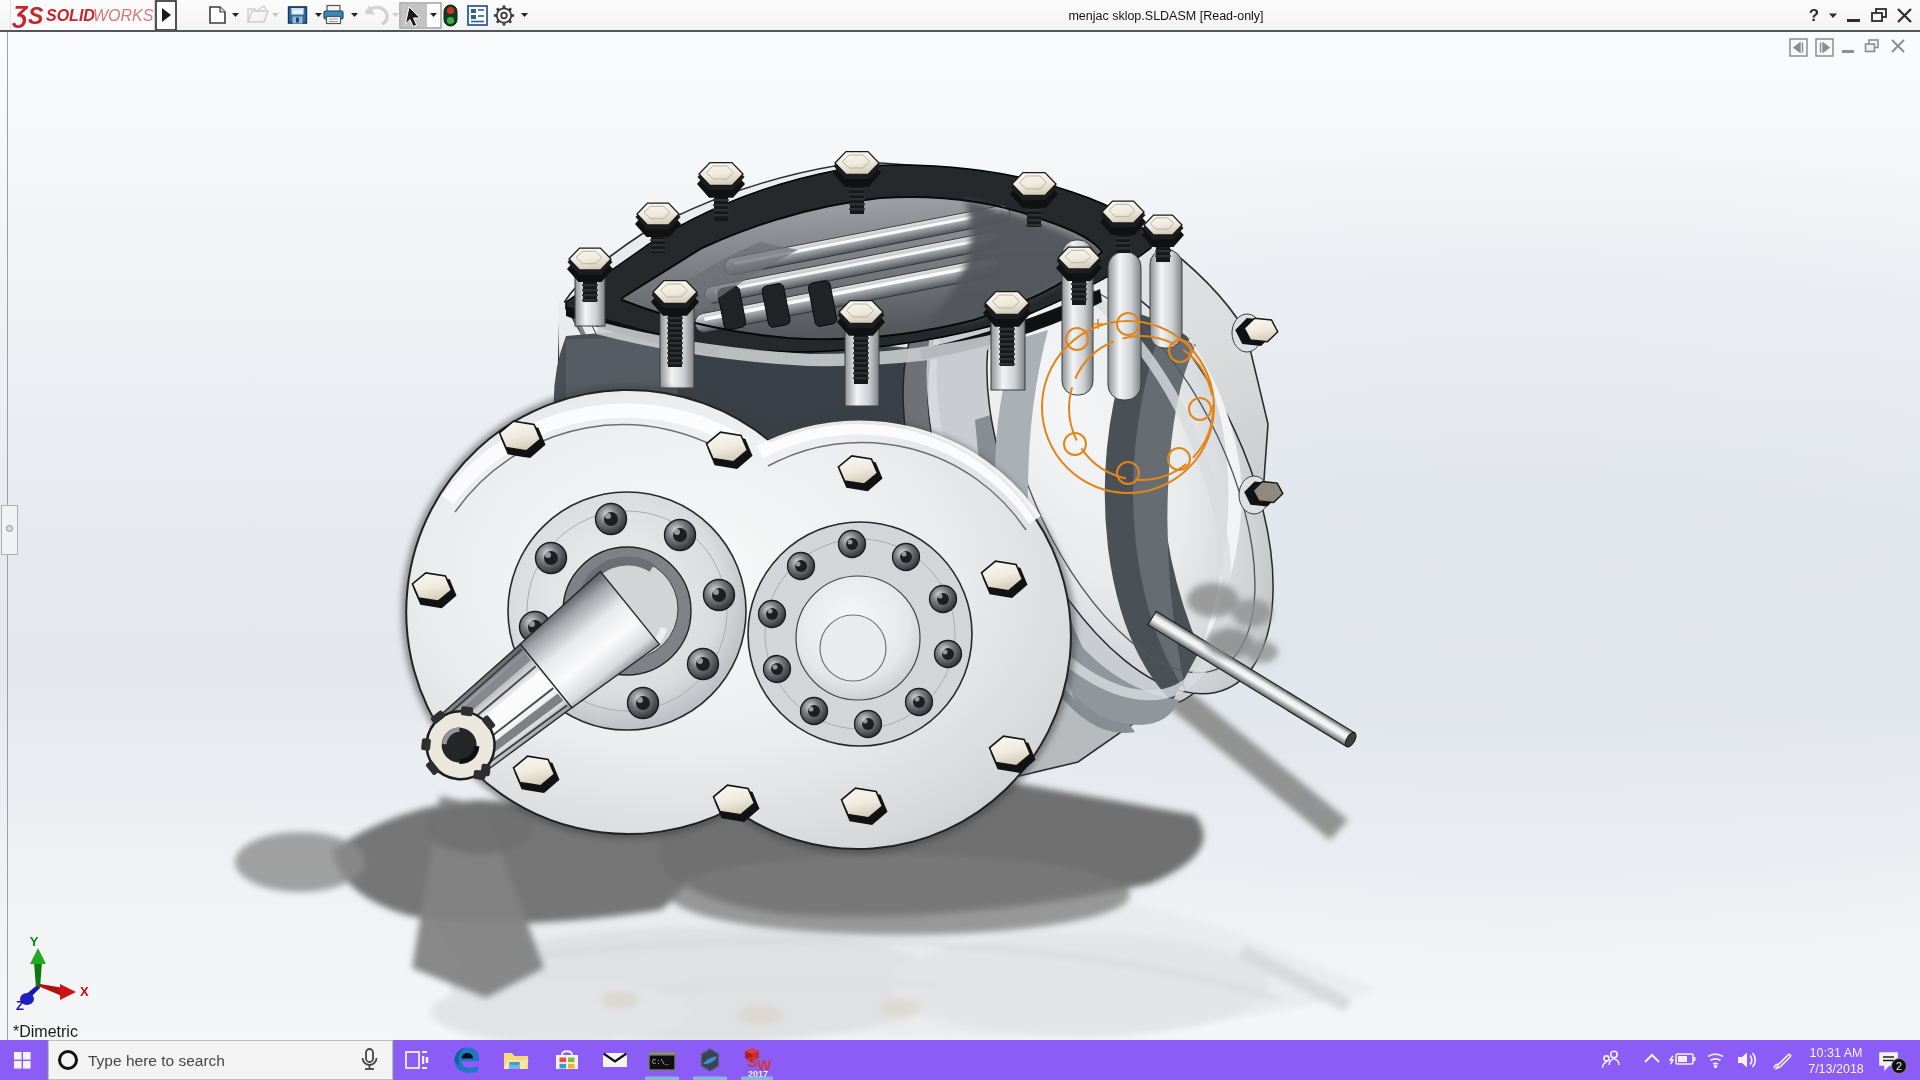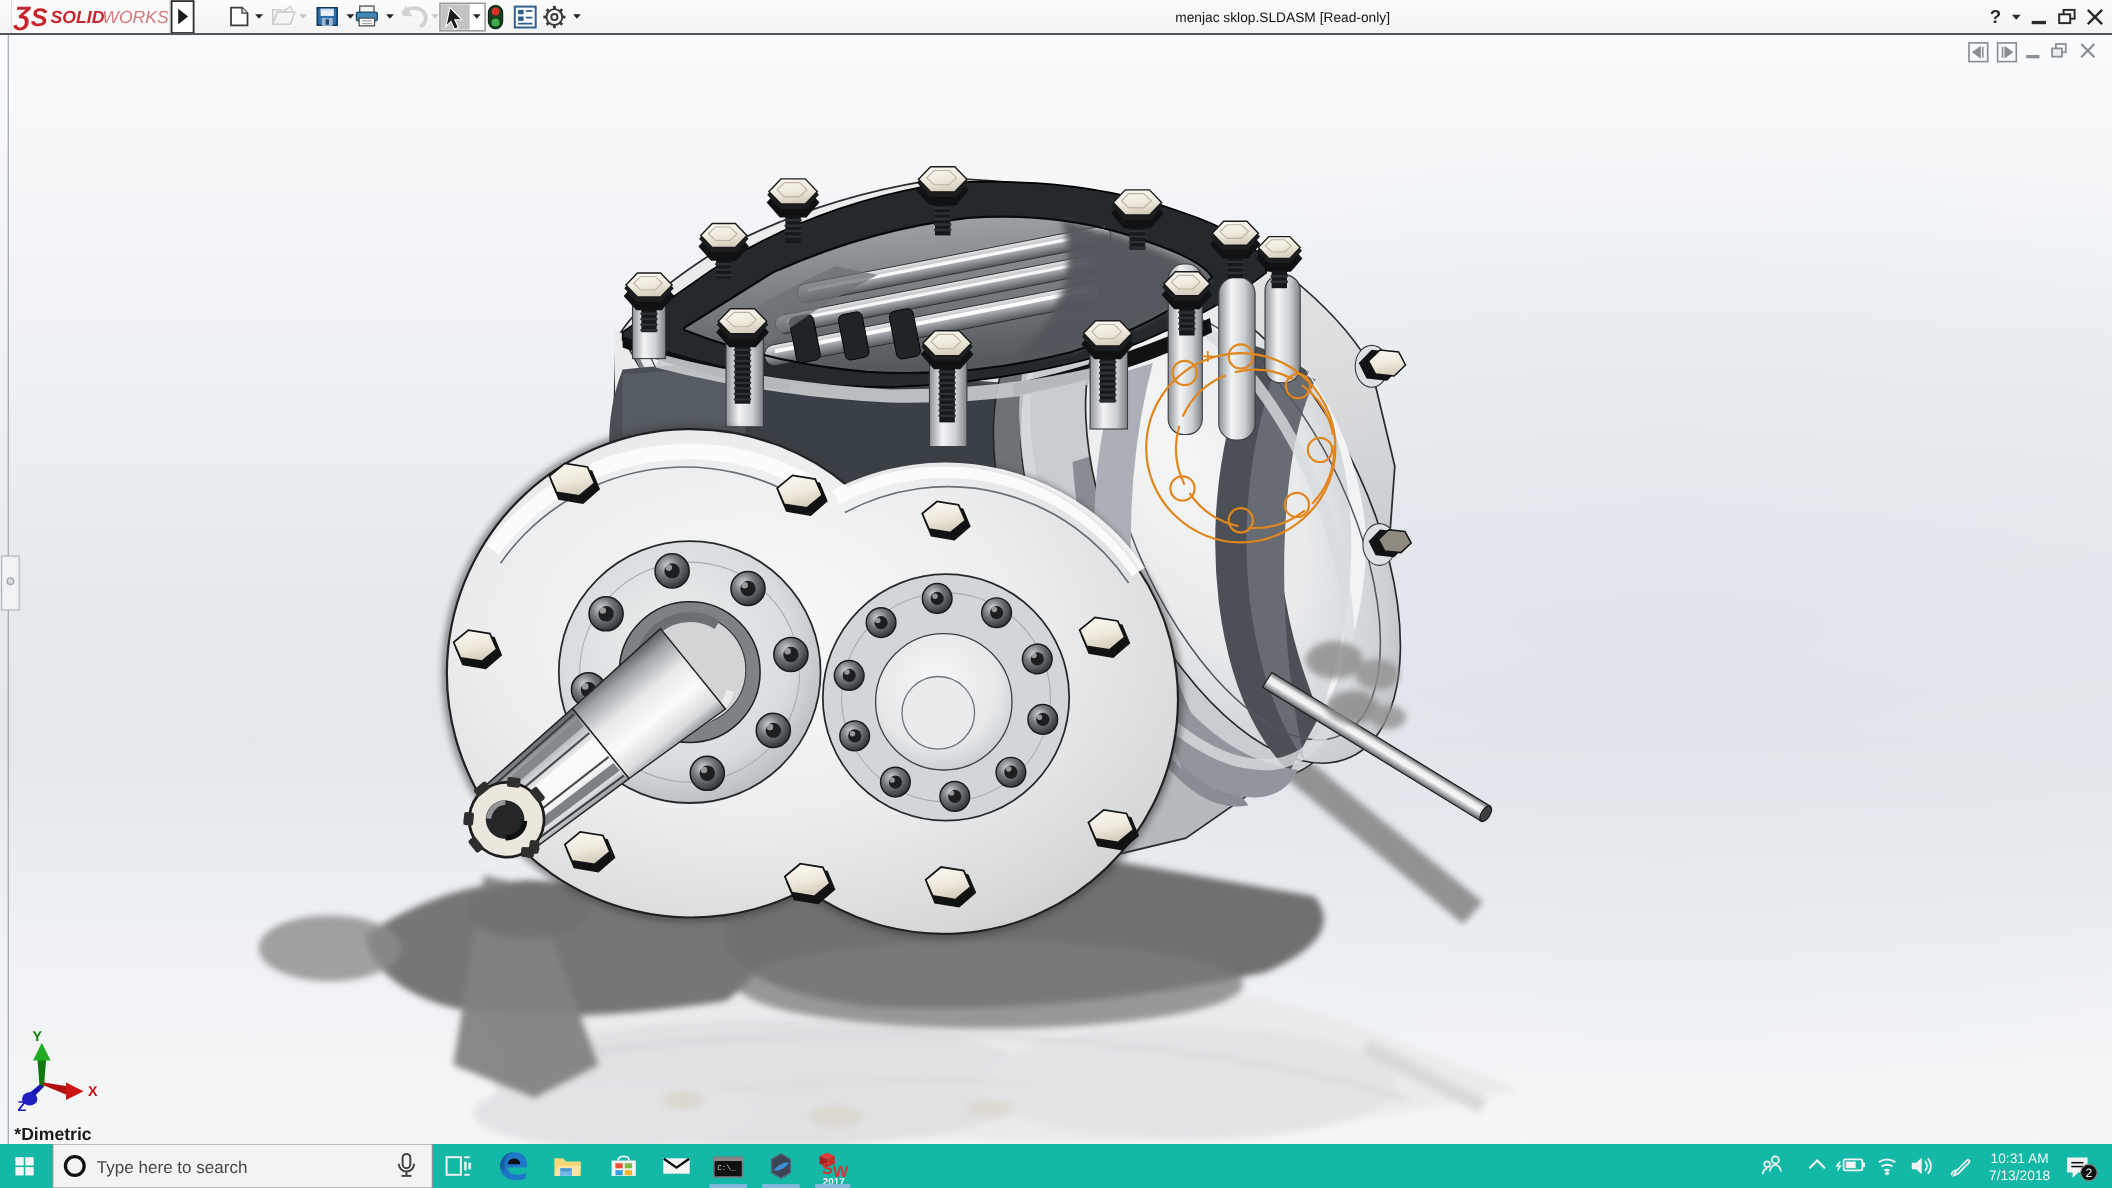--- a/index.html
+++ b/index.html
@@ -6,22 +6,22 @@
     font-family:"Liberation Sans",sans-serif;background:#fff;}
   #titlebar{position:absolute;left:0;top:0;width:1920px;height:30px;
     background:linear-gradient(180deg,#fcfcfc,#f3f3f3);}
   #sep{position:absolute;left:0;top:30px;width:1920px;height:2px;background:#53565a;}
   #viewport{position:absolute;left:0;top:32px;width:1920px;height:1008px;
     background:linear-gradient(180deg,#fafbfc 0%,#f0f2f5 25%,#e6eaef 50%,#e4e8ed 64%,#eff1f4 82%,#f5f6f7 100%);}
   #vline{position:absolute;left:7px;top:0px;width:1px;height:1008px;background:#9aa0a6;}
   #tab{position:absolute;left:1px;top:473px;width:15px;height:48px;background:#f1f2f3;border:1px solid #aab0b6;}
   #tab .dot{position:absolute;left:4px;top:19px;width:7px;height:7px;border-radius:50%;
     border:1px solid #8a9096;background:#d8dbde;box-sizing:border-box;}
-  #dimetric{position:absolute;left:13px;top:991px;font-size:16px;font-weight:700;color:#1b1b1b;}
-  #taskbar{position:absolute;left:0;top:1040px;width:1920px;height:40px;background:#14b8a6;}
+  #dimetric{position:absolute;left:13px;top:991px;font-size:16px;font-weight:400;color:#1b1b1b;}
+  #taskbar{position:absolute;left:0;top:1040px;width:1920px;height:40px;background:#8b5cf6;}
   .abs{position:absolute;}
 </style>
 </head>
 <body>
   <div id="titlebar">
     <svg width="1920" height="30" viewBox="0 0 1920 30">
 
       <rect x="10" y="0" width="145" height="30" fill="#fbfbfb"></rect>
       <line x1="10.5" y1="0" x2="10.5" y2="30" stroke="#e0e0e0"></line>
       <line x1="154.5" y1="0" x2="154.5" y2="30" stroke="#d0d0d0"></line>

